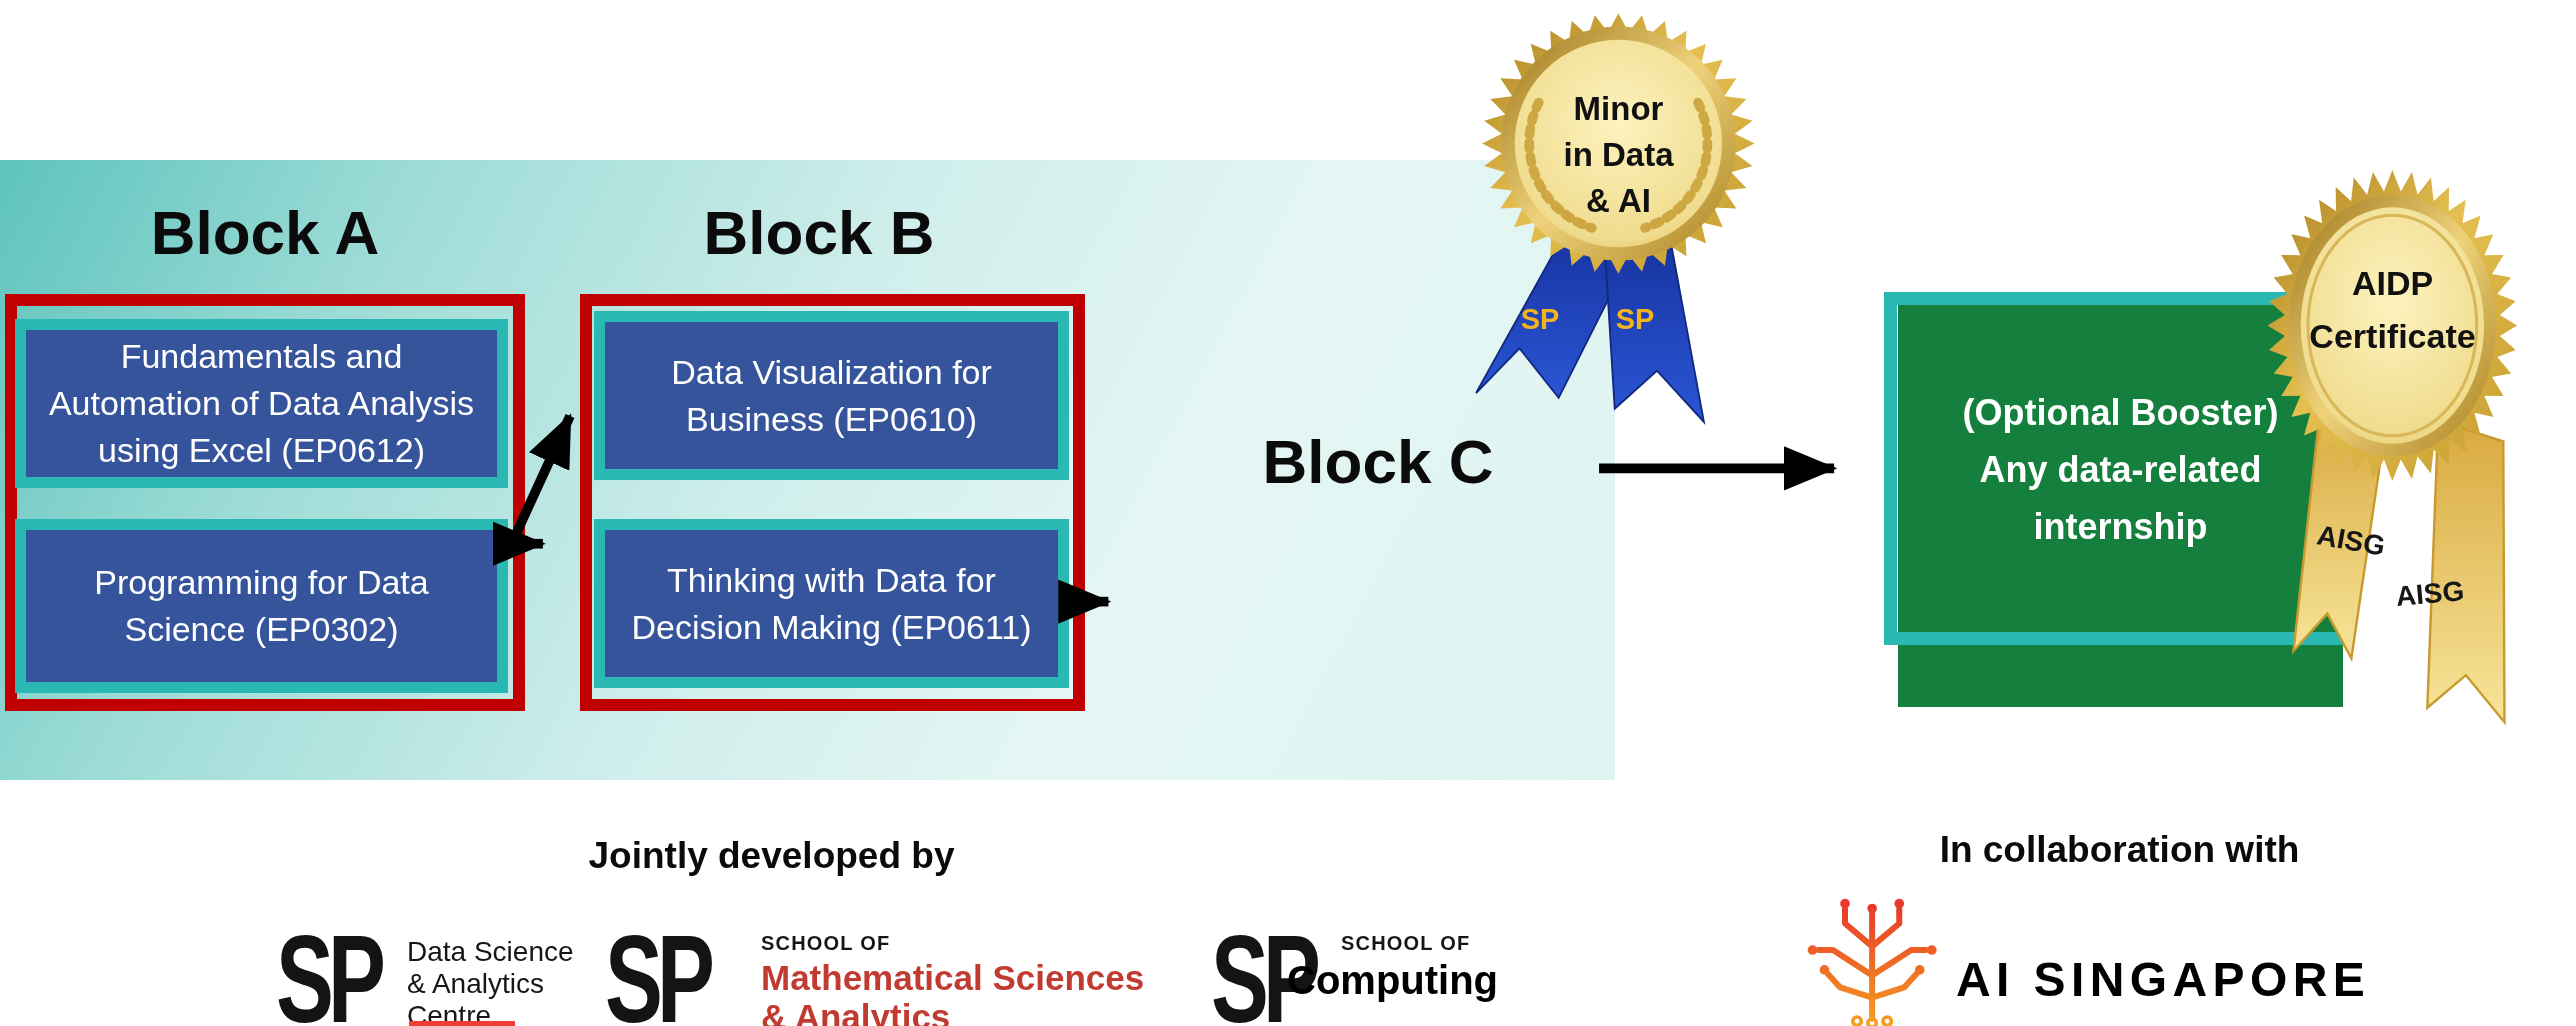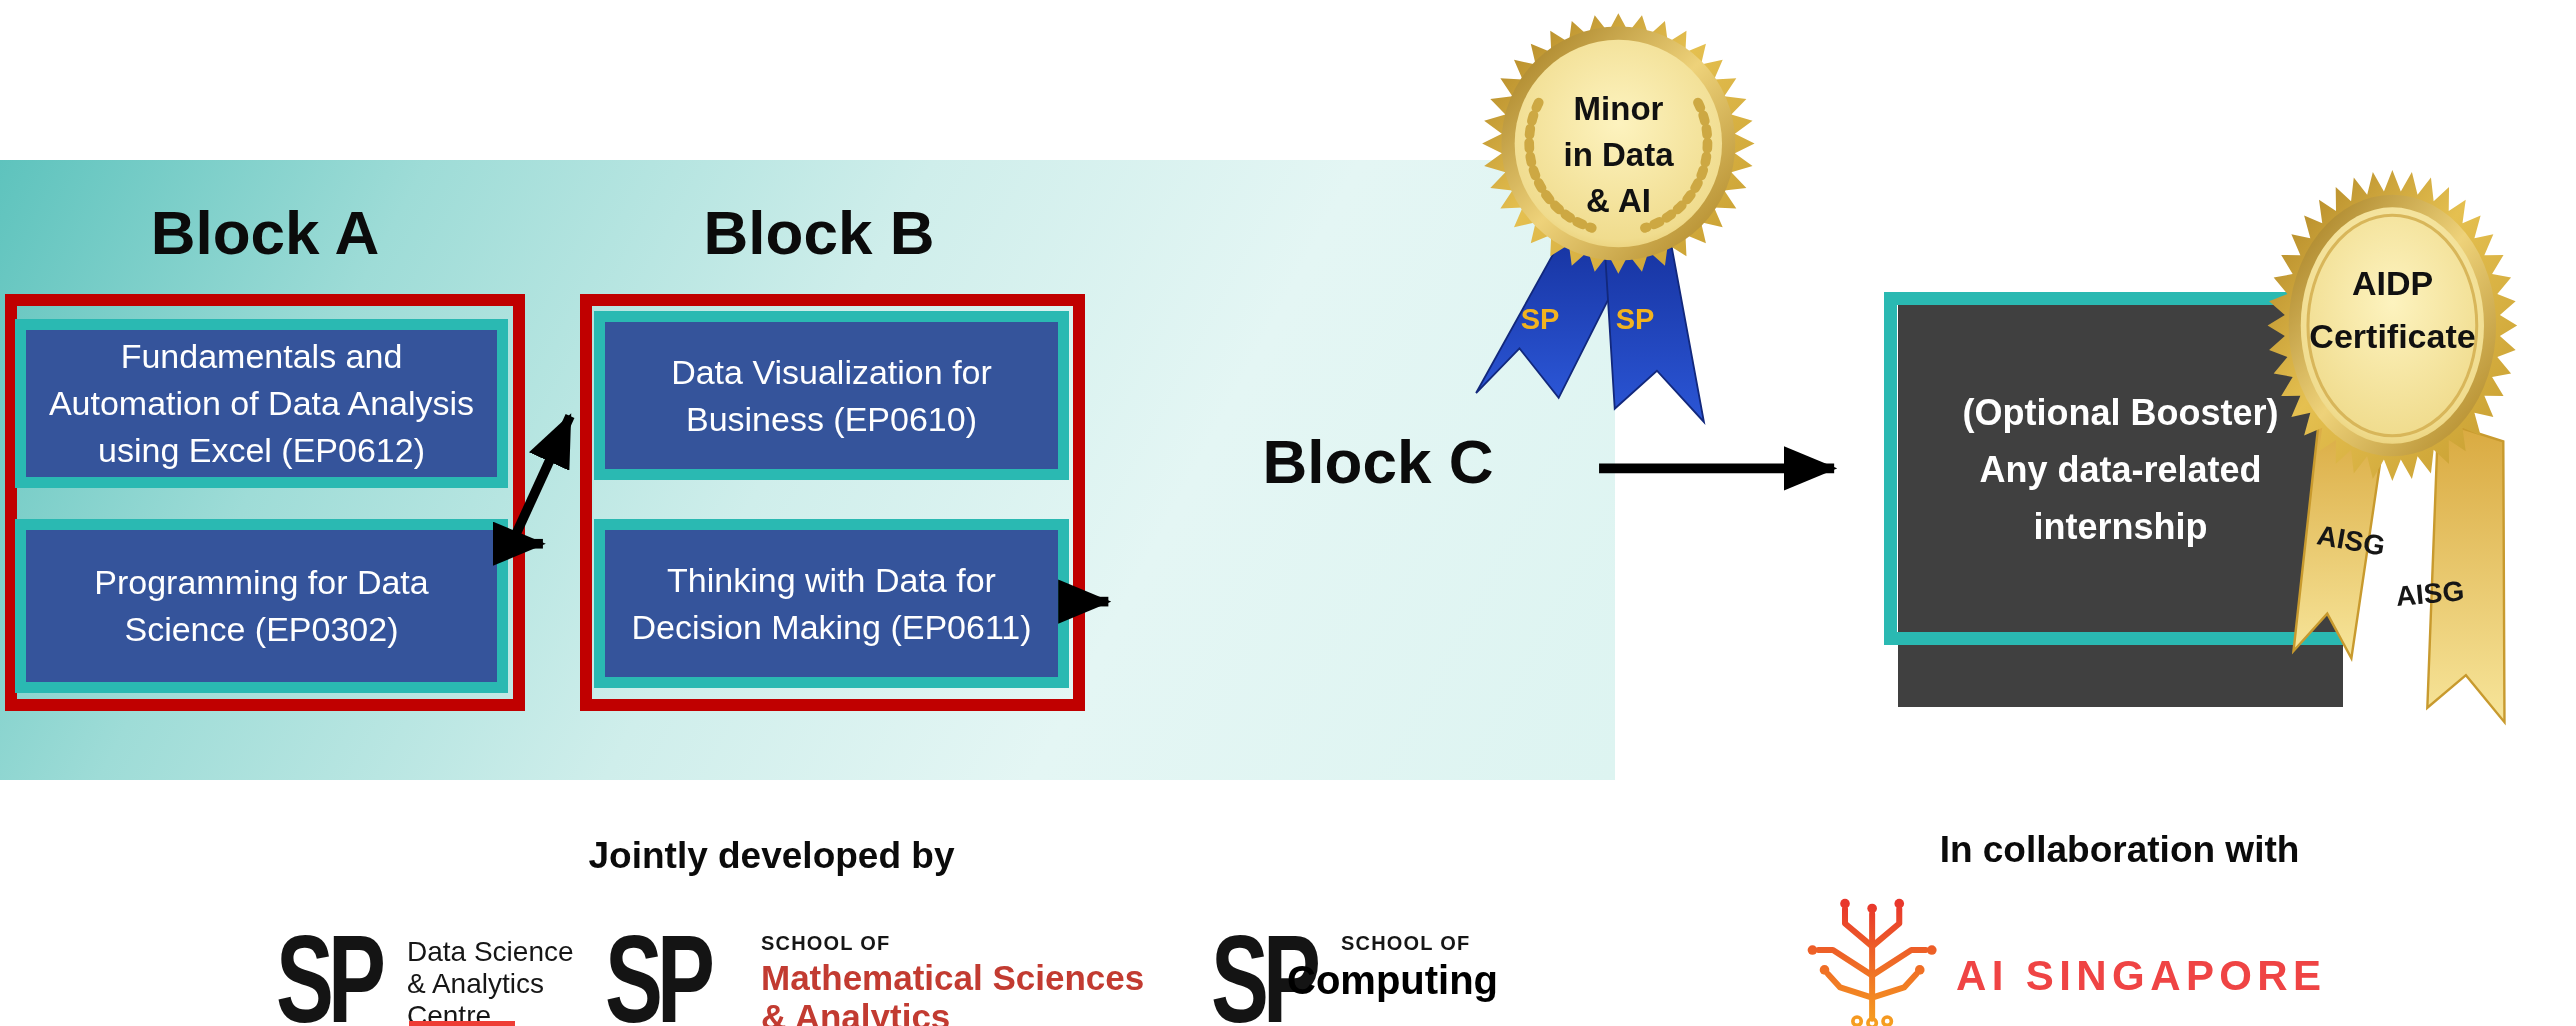--- a/index.html
+++ b/index.html
@@ -34,21 +34,21 @@
   #course-b2 { left:594px;  top:519px; width:475px; height:169px; }
   #course-c1 { left:1162px; top:517px; width:433px; height:171px; }
 
   
   .overlay { position:absolute; left:0; top:0; width:2576px; height:1026px; pointer-events:none; }
   #arrows { z-index:3; }
   #deco   { z-index:8; }
 
   
   #booster-red { position:absolute; left:1898px; top:301px; width:445px; height:406px; z-index:5;
-                 background:#404040; display:flex; flex-direction:column; align-items:center;
+                 background:#15803d; display:flex; flex-direction:column; align-items:center;
                  padding-top:83px; color:#ffffff; font-size:36px; font-weight:bold;
                  line-height:57px; text-align:center; white-space:pre-line; }
   #booster-frame { position:absolute; left:1884px; top:292px; width:470px; height:353px; z-index:6;
                    border:13.3px solid #2ab9b2; background:transparent; }
 
   
   .badge-text { position:absolute; z-index:9; text-align:center; font-weight:bold; color:#111;
                 white-space:pre-line; }
   #minor-text { left:1528px; top:86px; width:181px; font-size:33px; line-height:46px; }
   #aidp-text  { left:2302px; top:257px; width:181px; font-size:34px; line-height:53px; }
@@ -78,22 +78,22 @@
   #dsac-underline { position:absolute; z-index:2; left:409px; top:1021px; width:106px; height:4.8px;
                     background:#ee3d35; }
   .school-of { position:absolute; z-index:2; font-size:20px; font-weight:bold; letter-spacing:1.2px;
                color:#161616; }
   #math-schoolof { left:761px; top:932px; }
   #comp-schoolof { left:1341px; top:932px; }
   #math-name { position:absolute; z-index:2; left:761px; top:958px; font-size:35px; font-weight:bold;
                line-height:39px; color:#c23b31; white-space:pre-line; }
   #comp-name { position:absolute; z-index:2; left:1287px; top:958px; font-size:40px; font-weight:bold;
                color:#000000; }
-  #aisg-name { position:absolute; z-index:2; left:1956px; top:952px; font-size:42px; font-weight:bold;
-               letter-spacing:5.4px; color:#ef4444; }
+  #aisg-name { position:absolute; z-index:2; left:1956px; top:952px; font-size:48px; font-weight:bold;
+               letter-spacing:5.4px; color:#000000; }
 </style>
 </head>
 <body>
 
 <div id="stage">
 
   <div id="panel"></div>
 
   <div id="label-a" class="block-label">Block A</div>
   <div id="label-b" class="block-label">Block B</div>

